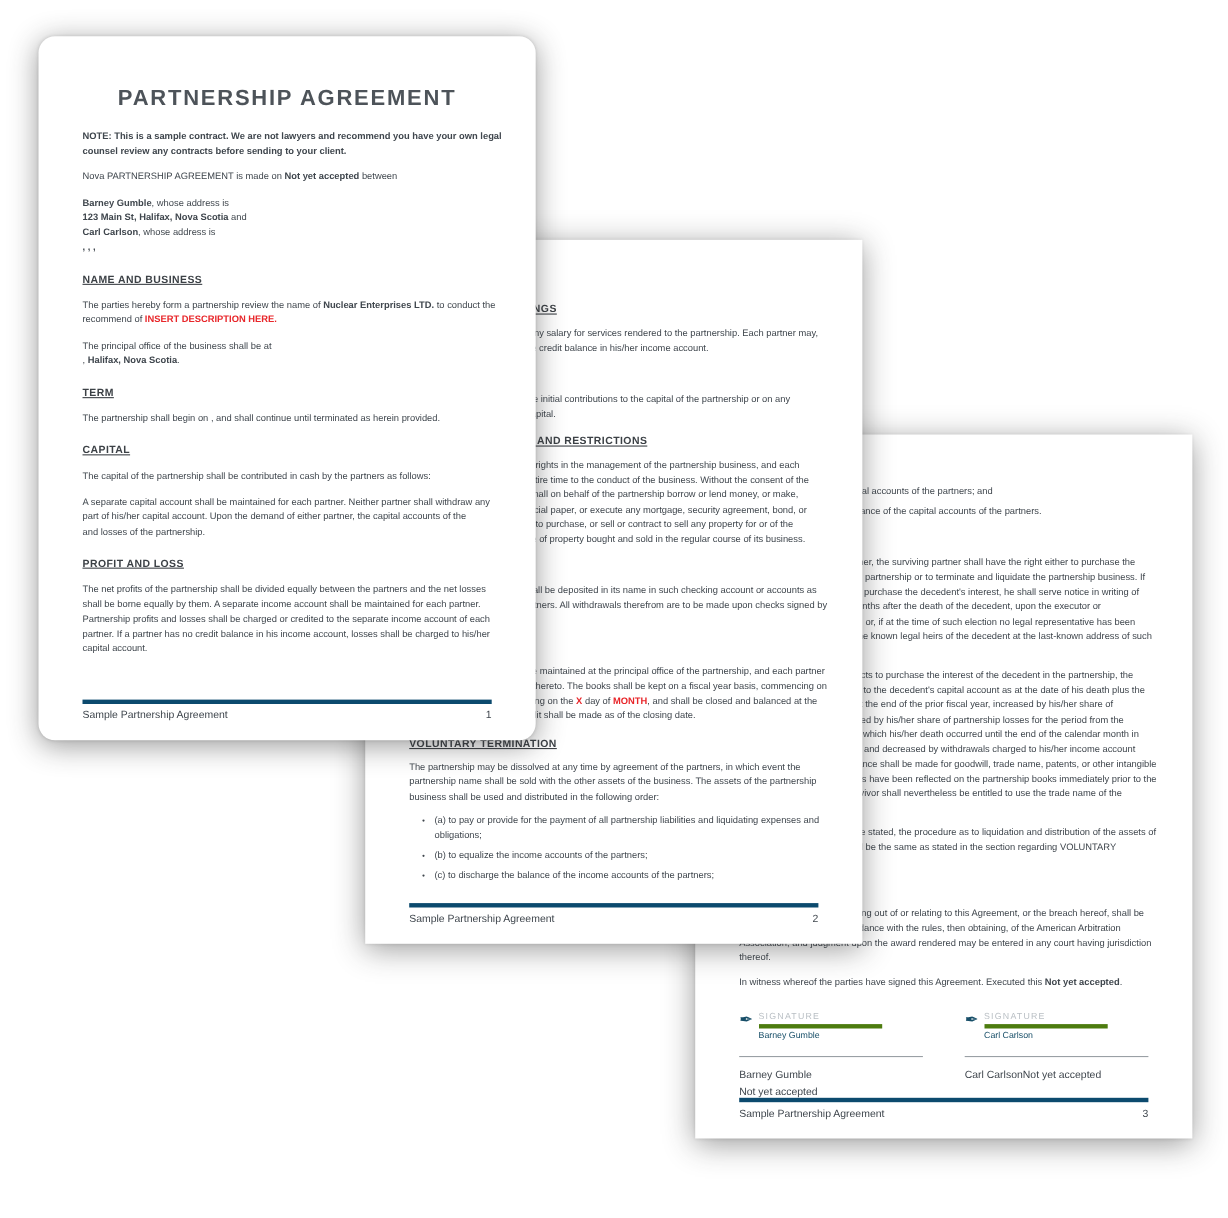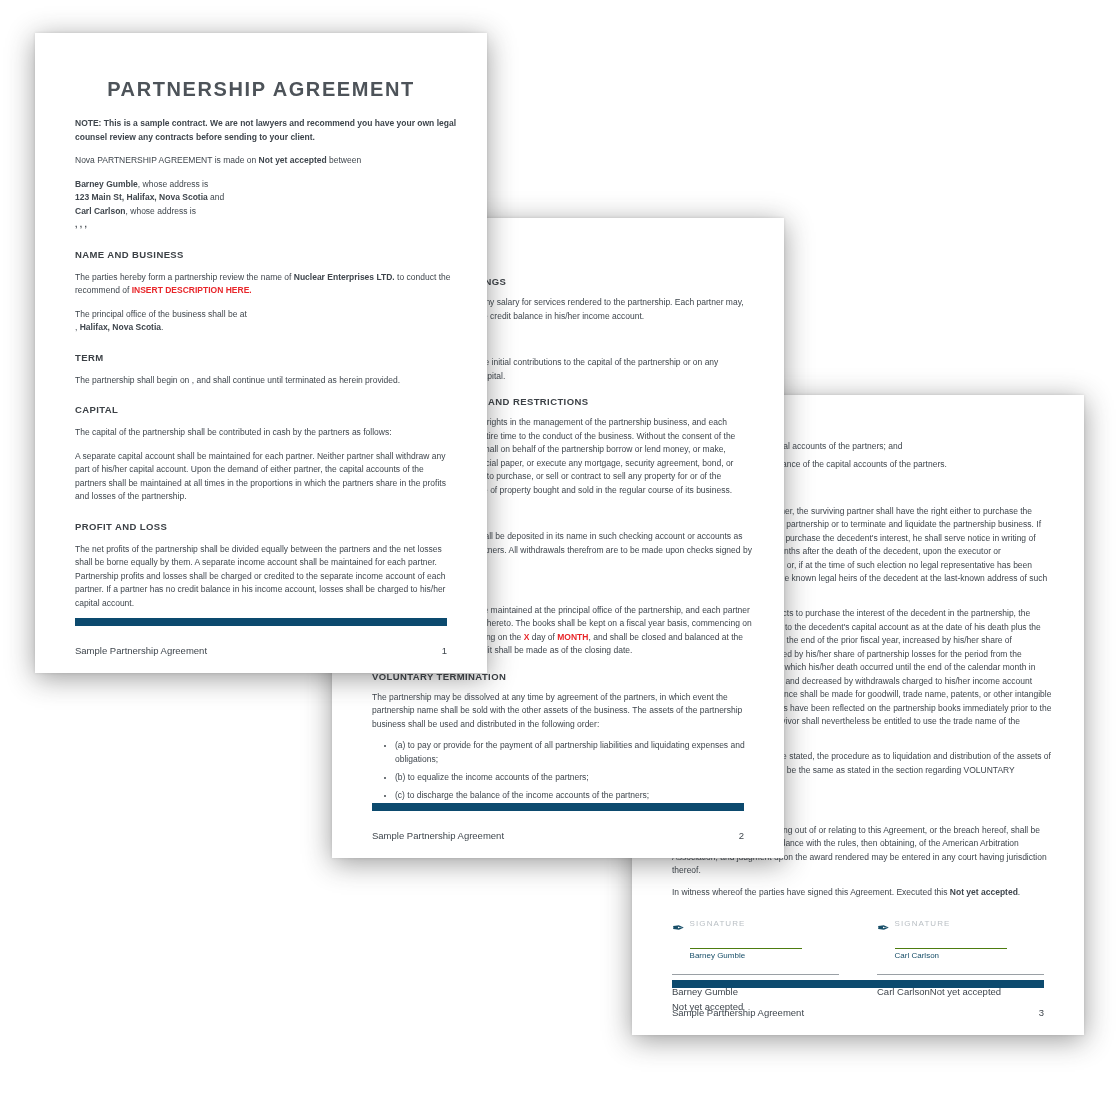--- a/index.html
+++ b/index.html
@@ -18,63 +18,64 @@
     font-size:8.5px;
     line-height:13.5px;
     overflow:hidden;
   }
   .page{
     position:absolute;
     width:452px;height:640px;
     background:#ffffff;
     box-shadow:0 5px 26px rgba(45,45,45,.48), 0 0 3px rgba(0,0,0,.12);
   }
-  #p1{left:35px;top:33px;z-index:3;}
+  #p1{left:35px;top:33px;z-index:3;border-radius:15px;}
   #p2{left:332px;top:218px;z-index:2;}
   #p3{left:632px;top:395px;z-index:1;}
   .page-content{
     position:absolute;
     left:40px;right:40px;top:45px;bottom:48px;
     overflow:visible;
   }
   .ln{white-space:pre;}
   .b{font-weight:bold;text-align:center;}
   .red{color:var(--accent-red);font-weight:bold;}
   .doc-title{
     font-size:20px;line-height:22px;font-weight:bold;
     letter-spacing:1.6px;color:#4d5359;
     text-align:center;margin:0 0 17px 0;
   }
   .sec-h{
     font-weight:bold;font-size:9.5px;line-height:13px;
     color:var(--head-ink);letter-spacing:.4px;
     margin:16px 0 8px 0;
+    text-decoration:underline;
   }
   .para{margin:10px 0;}
   .page-content > :first-child{margin-top:0;}
   .tight .sec-h{margin:12px 0 8px 0;}
   .tight .para{margin:8px 0;}
   ul.blist{margin:4px 0 0 0;padding-left:23px;}
   ul.blist li{margin:0 0 4.5px 0;}
   ul.blist li::marker{color:var(--body-ink);font-size:8px;}
   .sig-row{display:flex;gap:38px;margin-top:20px;}
   .sig-col{width:172px;}
   .sig-top{display:flex;align-items:flex-start;gap:5px;}
   .pen{color:var(--signature-teal);font-size:15px;line-height:14px;transform:translateY(2px);}
   .sig-head{flex:1;}
   .sig-label{
     color:#b9bfc4;font-size:8px;line-height:9px;letter-spacing:1.1px;
-    border-bottom:1px solid #4d7c0f;padding-bottom:20px;width:112px;
+    border-bottom:4px solid #4d7c0f;padding-bottom:3px;width:112px;
   }
   .sig-name{color:var(--signature-teal);font-size:8px;line-height:10px;padding-top:2px;}
   .sig-hr{border-top:1px solid #9aa0a5;margin-top:13px;width:100%;}
   .sig-below{margin-top:9px;font-size:9.5px;line-height:15px;color:var(--body-ink);}
   .footer{
     position:absolute;left:40px;right:40px;bottom:16px;
-    border-top:8px solid #0c4a6e;padding-top:18px;
+    border-top:4px solid #0c4a6e;padding-top:4px;
     display:flex;justify-content:space-between;
     font-size:9.5px;color:var(--body-ink);
   }
 </style>
 </head>
 <body>
 
 <section class="page" id="p1">
   <div class="page-content">
       <div class="doc-title">PARTNERSHIP AGREEMENT</div>
@@ -104,21 +105,20 @@
       <div class="para">
         <div class="ln">The partnership shall begin on , and shall continue until terminated as herein provided.</div>
       </div>
       <div class="sec-h">CAPITAL</div>
       <div class="para">
         <div class="ln">The capital of the partnership shall be contributed in cash by the partners as follows:</div>
       </div>
       <div class="para">
         <div class="ln">A separate capital account shall be maintained for each partner. Neither partner shall withdraw any</div>
         <div class="ln">part of his/her capital account. Upon the demand of either partner, the capital accounts of the</div>
-        <div class="ln">partners shall be maintained at all times in the proportions in which the partners share in the profits</div>
         <div class="ln">and losses of the partnership.</div>
       </div>
       <div class="sec-h">PROFIT AND LOSS</div>
       <div class="para">
         <div class="ln">The net profits of the partnership shall be divided equally between the partners and the net losses</div>
         <div class="ln">shall be borne equally by them. A separate income account shall be maintained for each partner.</div>
         <div class="ln">Partnership profits and losses shall be charged or credited to the separate income account of each</div>
         <div class="ln">partner. If a partner has no credit balance in his income account, losses shall be charged to his/her</div>
         <div class="ln">capital account.</div>
       </div>

